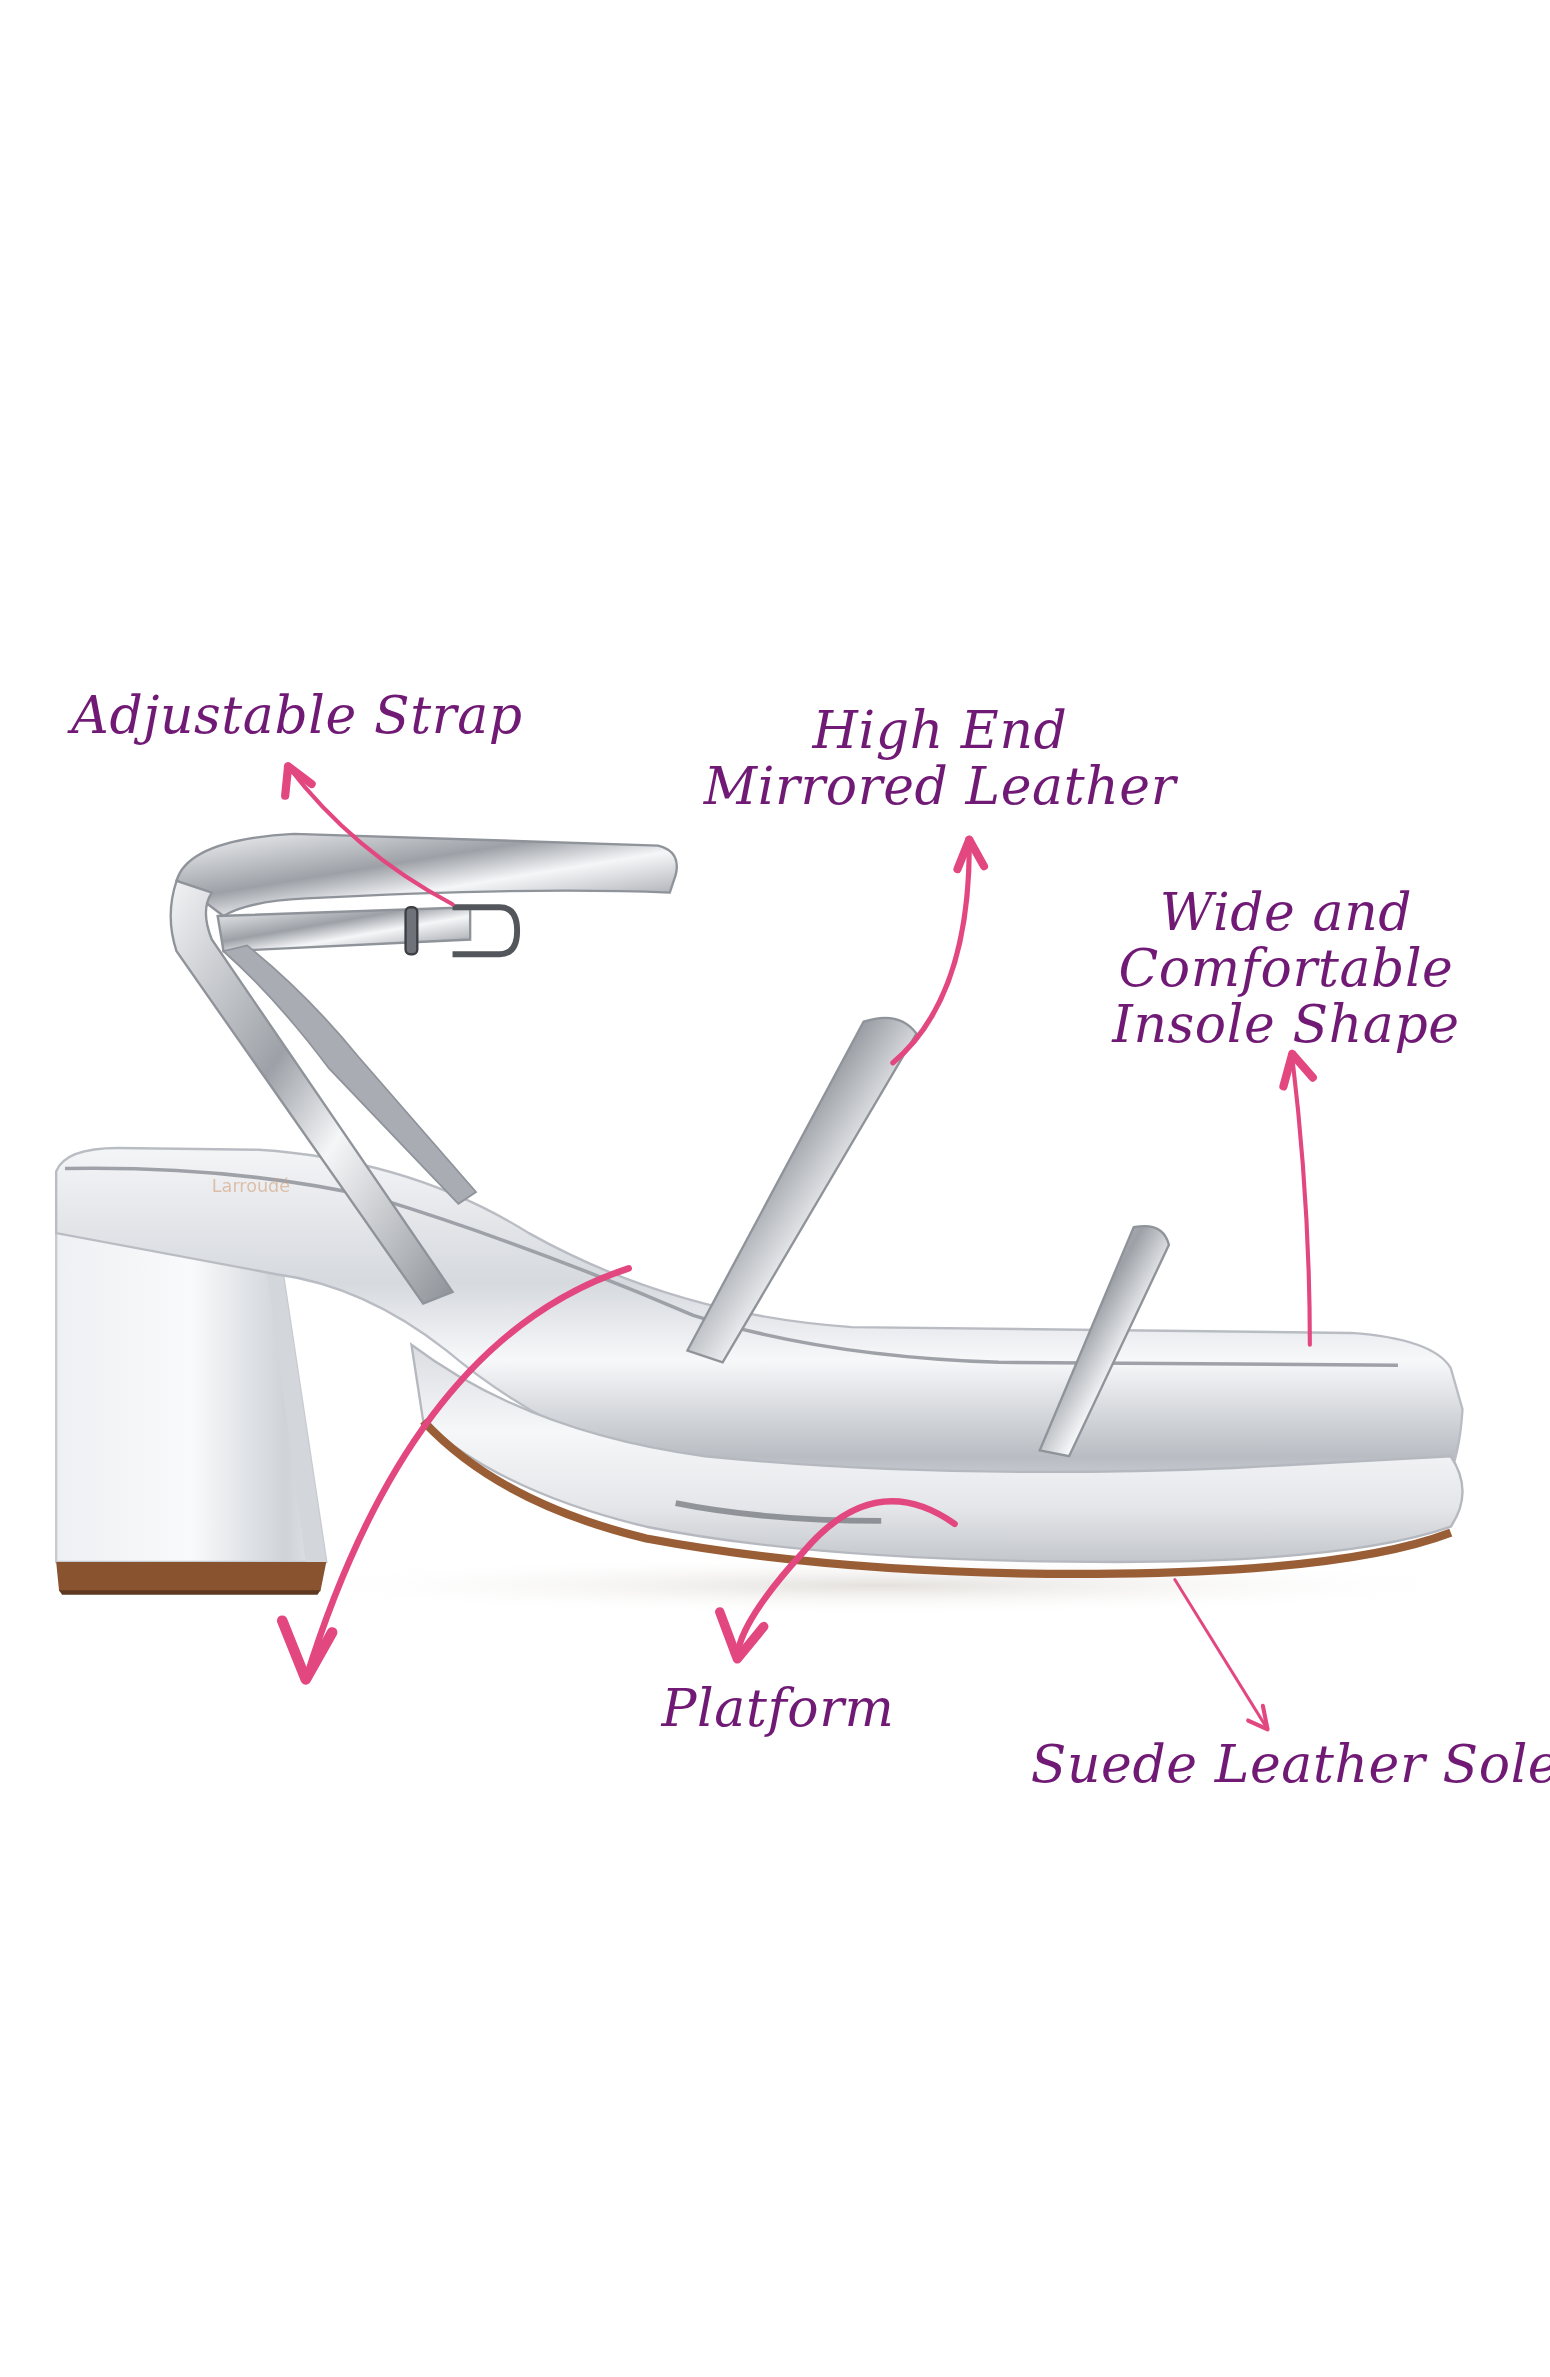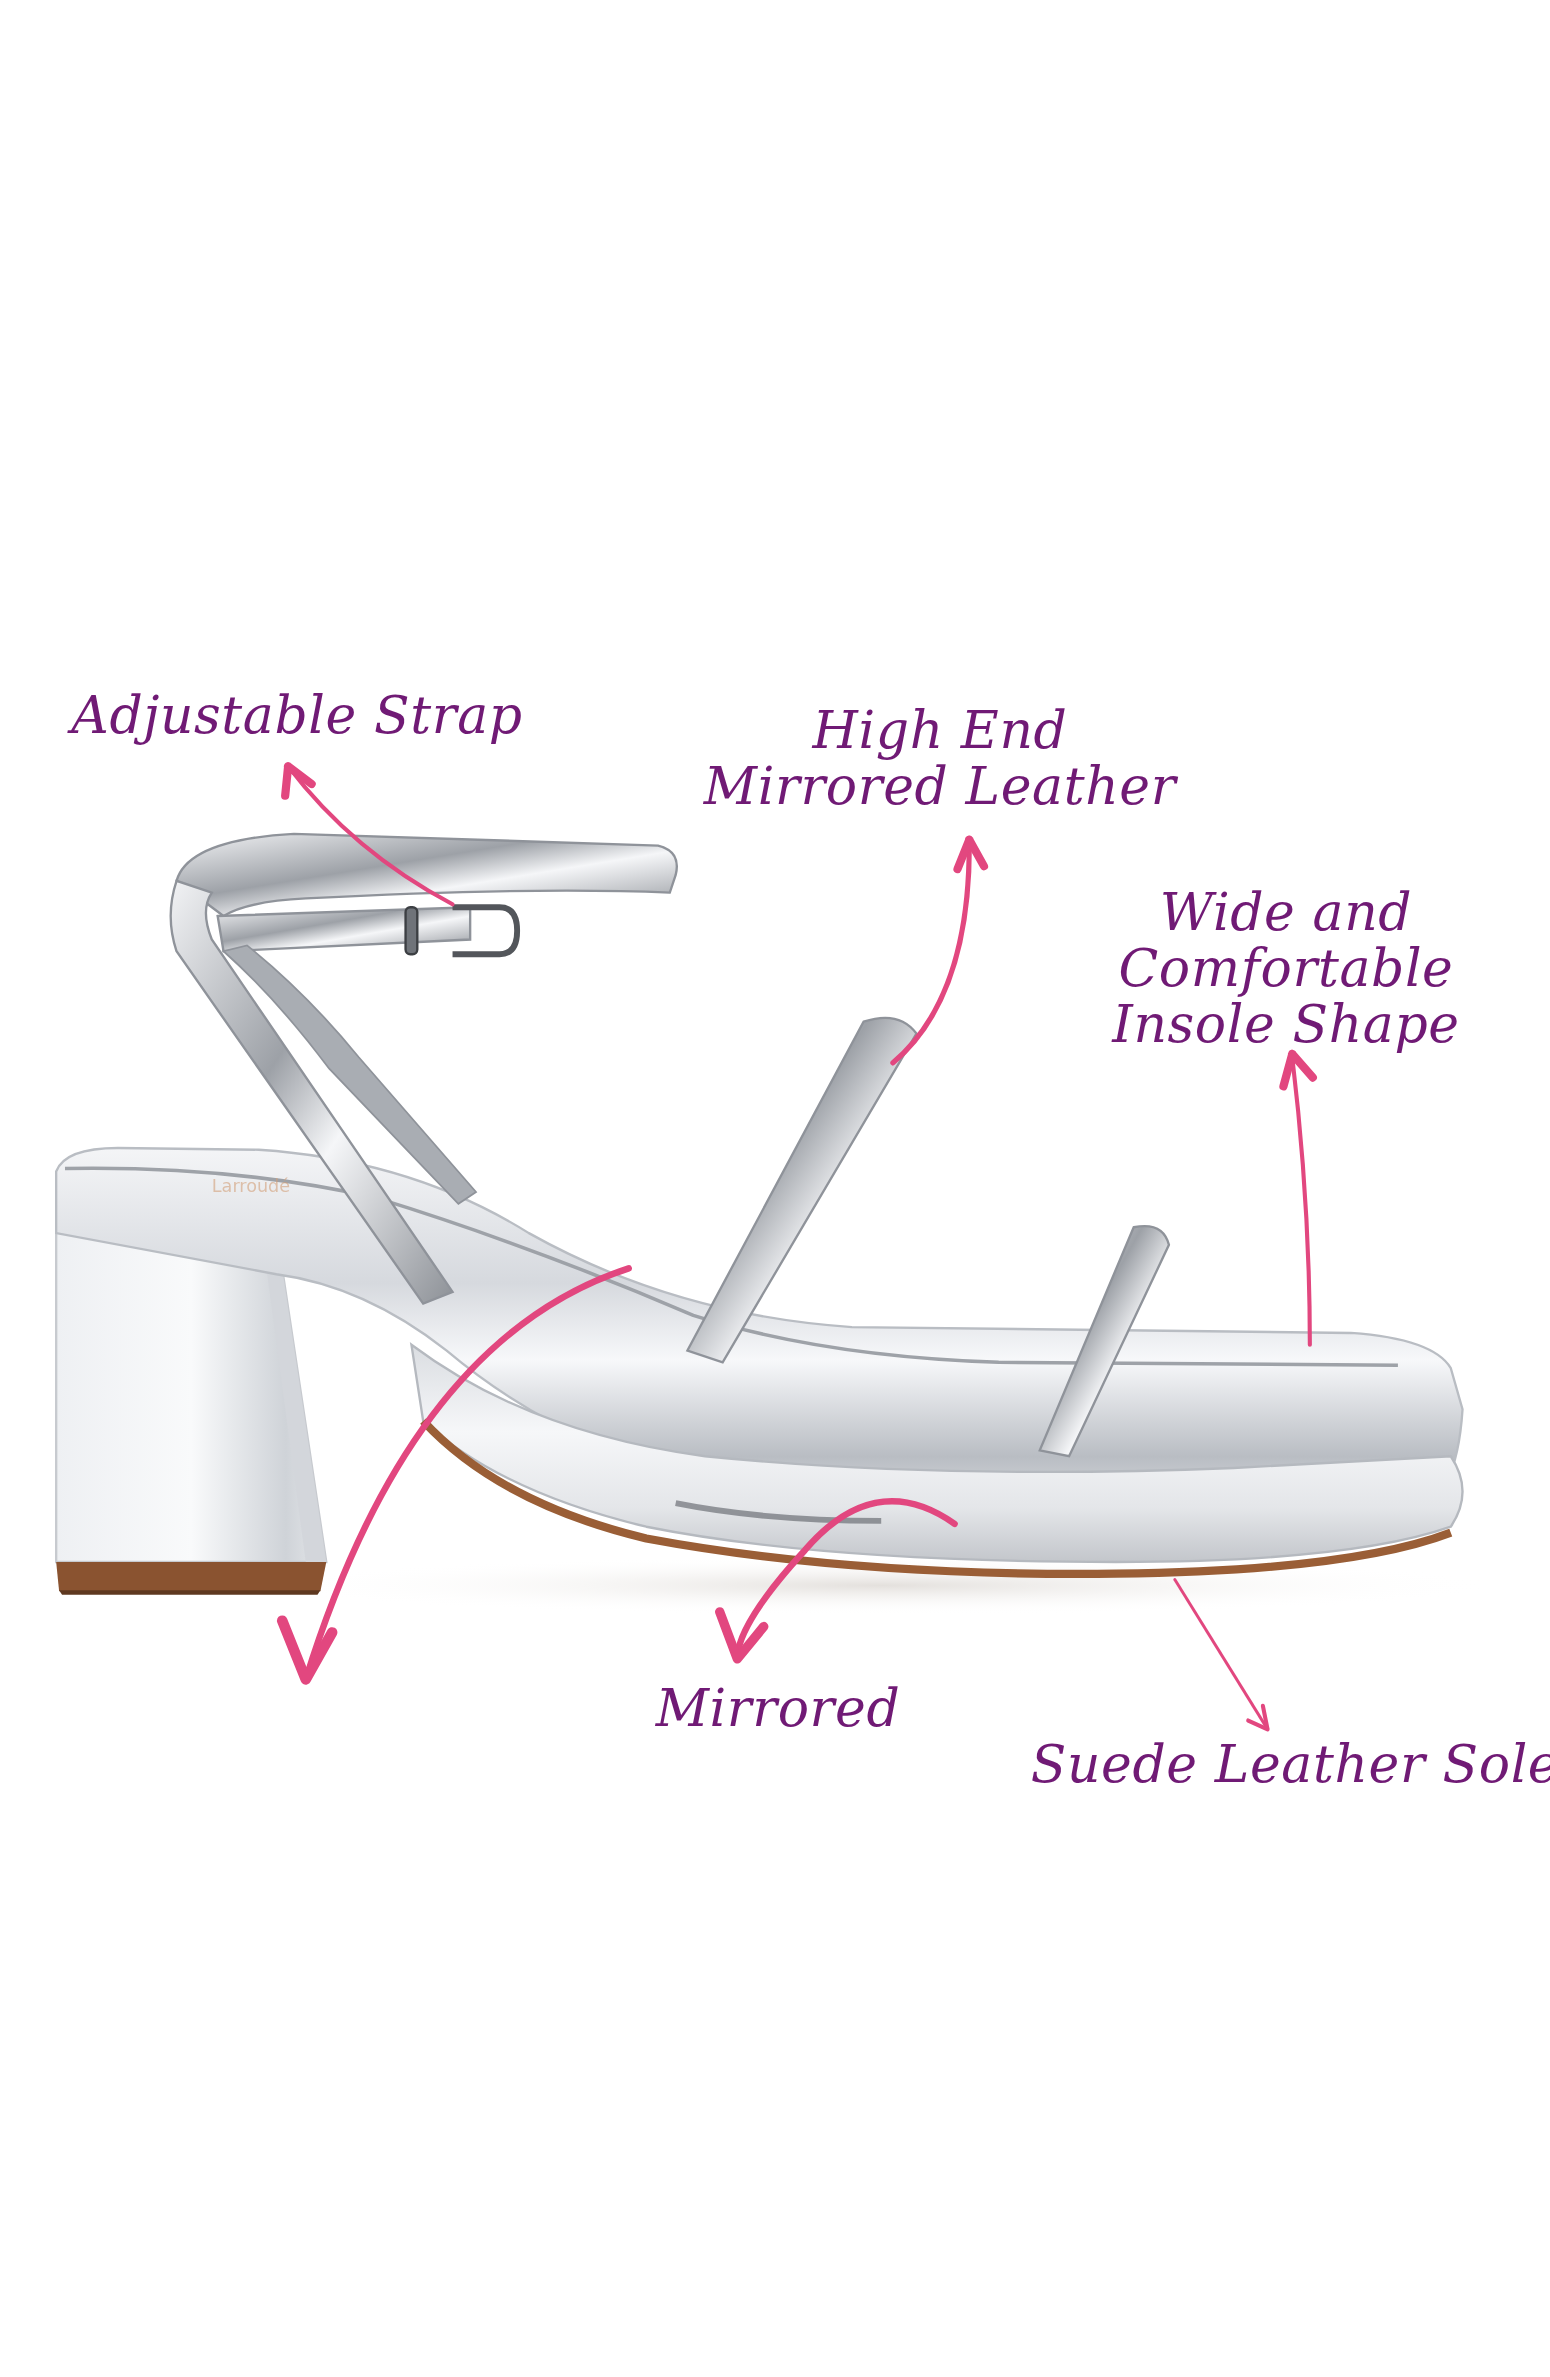--- a/index.html
+++ b/index.html
@@ -134,21 +134,21 @@
   </div>
 
   <div class="label" style="left:1286px; top:884px;">
     <span>Wide and</span>
     <span>Comfortable</span>
     <span>Insole Shape</span>
   </div>
 
 
   <div class="label" style="left:778px; top:1680px;">
-    <span>Mirrored</span>
+    <span>Platform</span>
   </div>
 
   <div class="label" style="left:1295px; top:1736px;">
     <span>Suede Leather Sole</span>
   </div>
 
 </div>
 
 
 </body></html>

